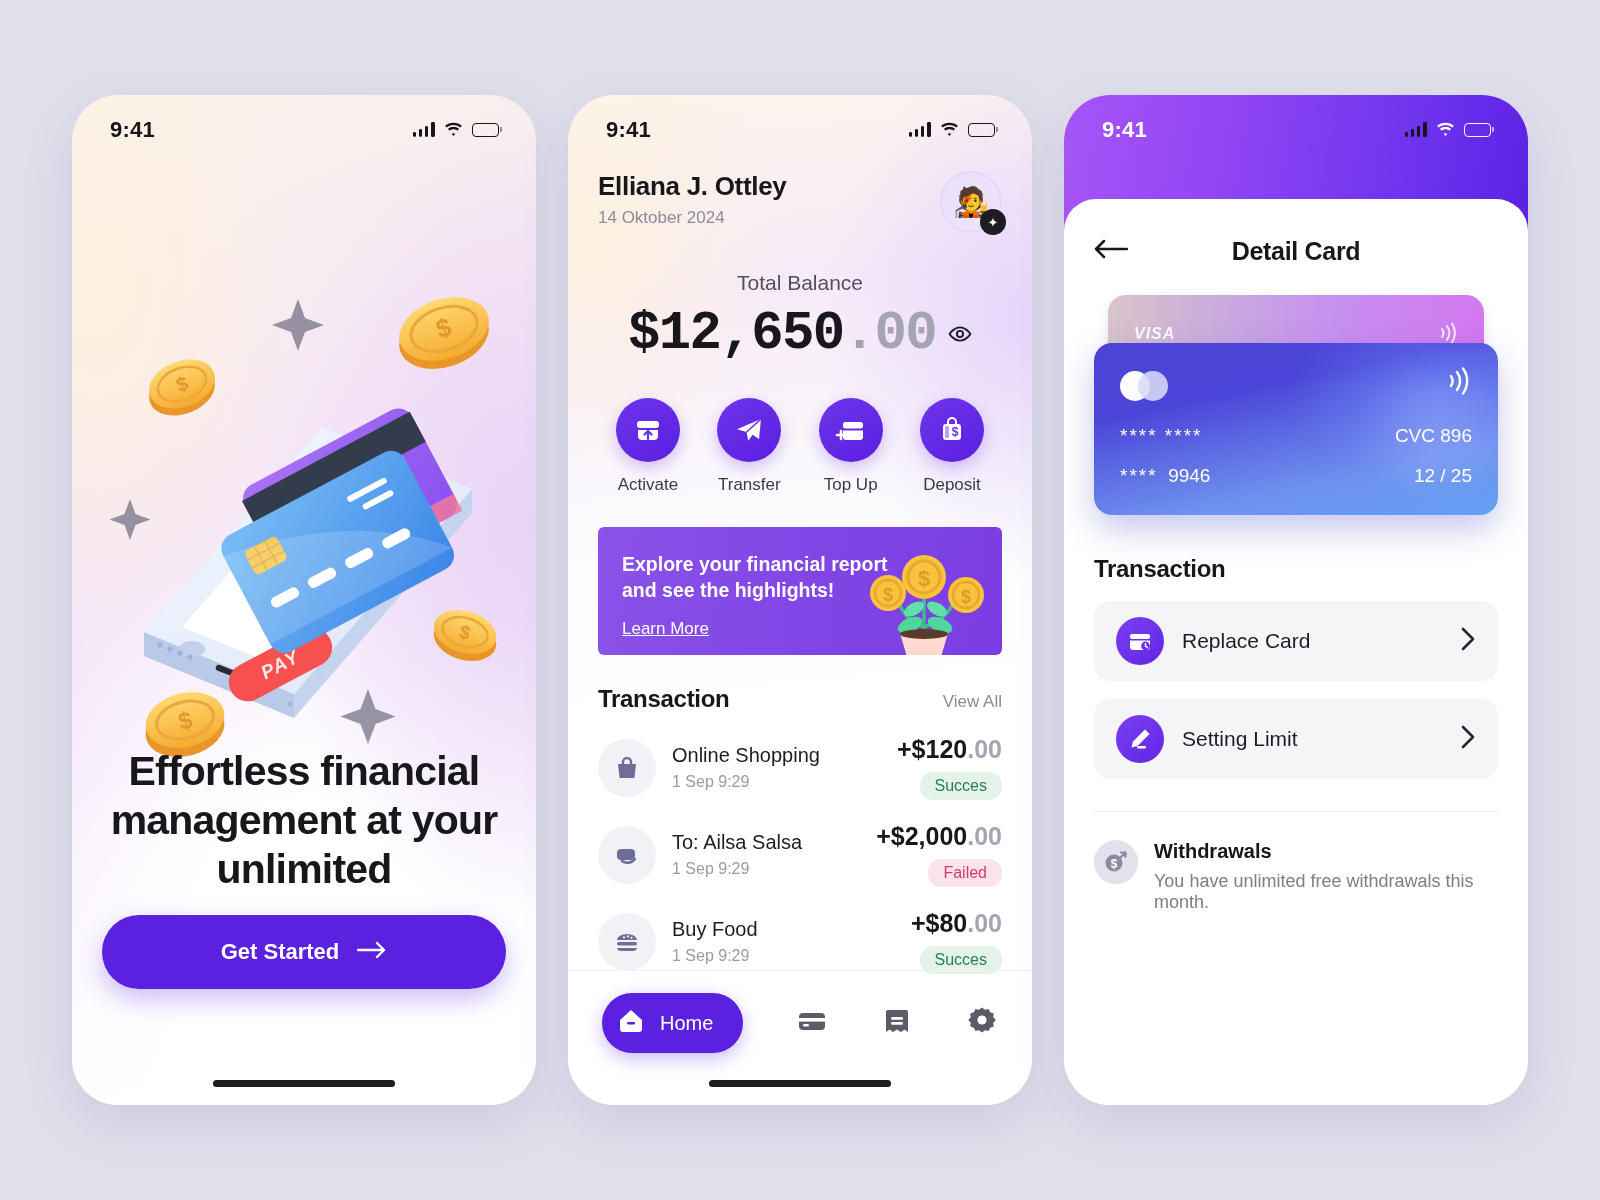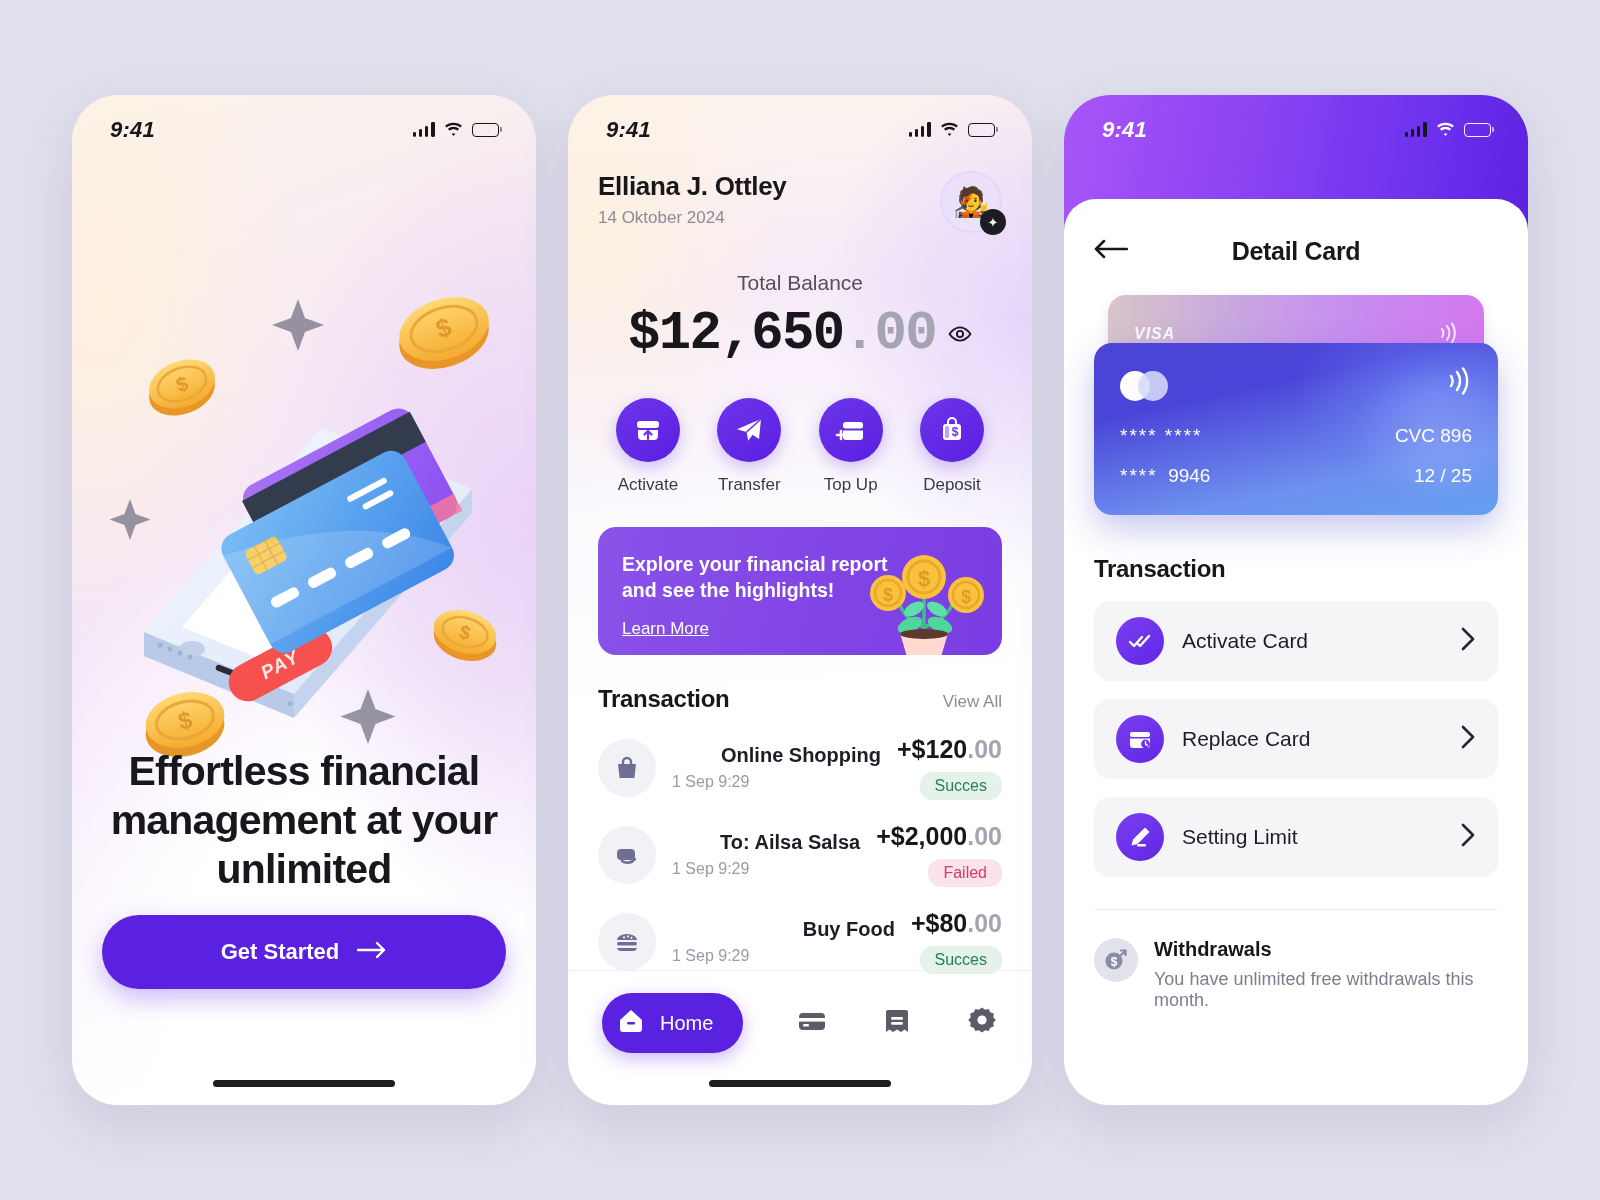--- a/index.html
+++ b/index.html
@@ -34,21 +34,21 @@
       radial-gradient(ellipse 70% 40% at 4% 14%, #fdf1df 0%, rgba(253,241,223,0) 60%),
       radial-gradient(ellipse 70% 42% at 98% 22%, #e6d6fb 0%, rgba(230,214,251,0) 62%),
       linear-gradient(175deg,#fdf4ec 0%, #f7eaf8 20%, #fbfbfd 42%, #ffffff 60%);
   }
   .phone-3 { background:#ffffff; }
 
   
   .statusbar {
     position:relative; z-index:6;
     height:64px; padding:5px 34px 0 38px;
-    display:flex; align-items:center; justify-content:space-between;font-style:italic;
+    display:flex; align-items:center; justify-content:space-between;
   }
   .sb-time { font-size:22px; font-weight:700; letter-spacing:.2px; color:#16161c; }
   .sb-icons { display:flex; align-items:center; gap:9px; }
   .sb-icons.light .bar, .sb-icons.light .wifi svg path { fill:#fff; }
   .sb-icons.light .batt { border-color:rgba(255,255,255,.95); }
   .sb-icons.light .batt-fill { background:#fff; }
   .sb-icons.light .batt-tip { background:rgba(255,255,255,.6); }
   .signal { display:flex; align-items:flex-end; gap:2.5px; height:15px; }
   .bar { width:3.6px; background:#16161c; border-radius:1.4px; }
   .bar:nth-child(1){height:5px}.bar:nth-child(2){height:8px}
@@ -112,40 +112,40 @@
   .action { width:92px; text-align:center; cursor:pointer; }
   .action-circle {
     width:64px; height:64px; margin:0 auto; border-radius:50%;
     background:linear-gradient(145deg,#6d35ec,#5a1fe0);
     display:flex; align-items:center; justify-content:center;
     box-shadow:0 6px 16px rgba(91,33,224,.26);
   }
   .action-label { font-size:17px; color:#3b3b48; margin-top:13px; }
 
   .banner {
-    margin-top:32px; height:128px; border-radius:18px; position:relative;
+    margin-top:32px; height:128px; border-radius:6px; position:relative;
     background:linear-gradient(100deg,#8a53e8 0%,#8348e6 40%,#7b3de3 100%);
     overflow:hidden; cursor:pointer;
   }
   .banner-txt { position:absolute; left:24px; top:24px; color:#fff; }
   .banner-title { font-size:19.5px; font-weight:700; line-height:1.34; }
   .banner-link { font-size:17px; margin-top:16px; text-decoration:underline; }
   .plant { position:absolute; right:8px; bottom:0; width:140px; height:120px; }
 
   .sec-head { display:flex; align-items:baseline; justify-content:space-between; margin-top:30px; }
   .sec-title { font-size:24px; font-weight:700; color:#17171c; letter-spacing:-.3px; }
   .sec-link { font-size:17px; color:#8b8b9a; cursor:pointer; }
 
   .tx { display:flex; align-items:center; gap:16px; margin-top:22px; }
   .tx-ic {
     width:58px; height:58px; border-radius:50%; background:#f2f2f6;
     display:flex; align-items:center; justify-content:center; flex:0 0 auto;
   }
   .tx-mid { flex:1; }
-  .tx-title { font-size:20px; color:#1d1d26; font-weight:700;text-align:right; }
+  .tx-title { font-size:20px; color:#1d1d26; font-weight:400; }
   .tx-time { font-size:16px; color:#9a9aa8; margin-top:6px; }
   .tx-right { text-align:right; }
   .tx-amt { font-size:25px; font-weight:700; color:#17171c; white-space:nowrap; }
   .tx-amt .cents { color:#a4a4b2; font-weight:700; }
   .pill {
     display:inline-block; margin-top:8px; padding:5px 15px;
     border-radius:13px; font-size:16px;
   }
   .pill-ok { background:#e4f2ea; color:#24815a; }
   .pill-fail { background:#fae3ea; color:#d93a63; }
@@ -685,34 +685,20 @@
             <div class="card-line">
               <span><span class="stars">****</span>&nbsp;&nbsp;<span>9946</span></span>
               <span>12 / 25</span>
             </div>
           </div>
         </div>
       </div>
 
       <div class="s3-sec-title">Transaction</div>
 
-      <div class="menu-item">
-        <div class="menu-ic">
-          <svg width="26" height="26" viewBox="0 0 26 26" fill="none" stroke="#fff" stroke-width="2.4" stroke-linecap="round" stroke-linejoin="round">
-              <path d="M3 14l4 4 8-9"></path>
-              <path d="M11 16l2 2 9-10"></path>
-            </svg>
-        </div>
-        <div class="menu-label">Activate Card</div>
-        <span class="chev">
-          <svg width="16" height="26" viewBox="0 0 16 26">
-              <path d="M3 3l10 10L3 23" stroke="#26262e" stroke-width="2.6" fill="none" stroke-linecap="round" stroke-linejoin="round"></path>
-            </svg>
-        </span>
-      </div>
 
       <div class="menu-item">
         <div class="menu-ic">
           <svg width="26" height="26" viewBox="0 0 26 26" fill="#fff">
               <rect x="3" y="6" width="20" height="5" rx="2"></rect>
               <path d="M3 12.5h20V19a3 3 0 0 1-3 3H6a3 3 0 0 1-3-3z"></path>
               <circle cx="18.5" cy="18" r="4.4" fill="#6a30ea"></circle>
               <path d="M18.5 15.4v2.8l1.8 1.2" stroke="#fff" stroke-width="1.5" fill="none" stroke-linecap="round"></path>
             </svg>
         </div>

